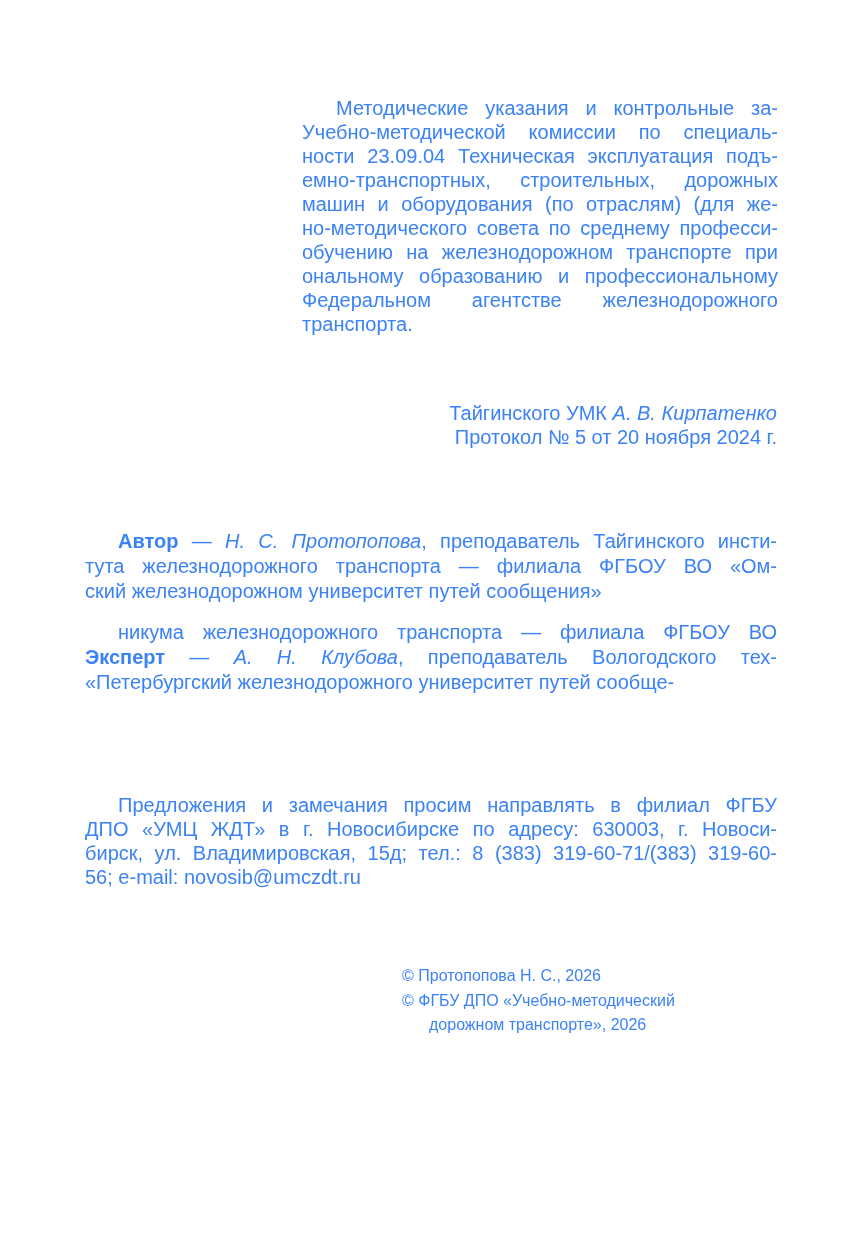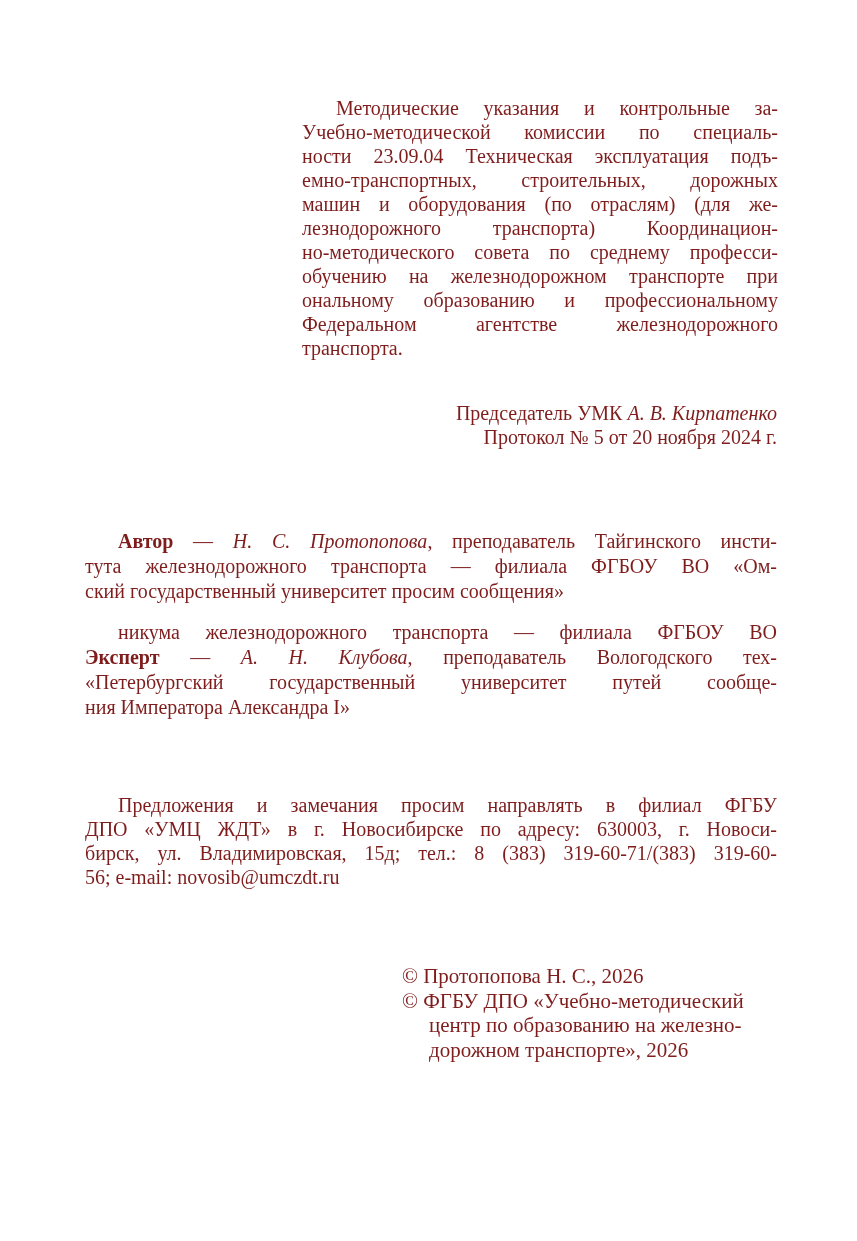--- a/index.html
+++ b/index.html
@@ -1,22 +1,22 @@
 <!DOCTYPE html>
 <html><head>
 <meta charset="utf-8">
 <style>
   html, body { margin: 0; padding: 0; background: #ffffff; }
   .page {
     position: relative;
     width: 857px;
     height: 1241px;
     background: #ffffff;
-    color: #7f1d1d;
-    font-family: Liberation Serif, serif;
+    color: #3b82f6;
+    font-family: Liberation Sans, sans-serif;
     overflow: hidden;
   }
   .b { font-weight: bold; }
   .i { font-style: italic; }
 
   
   .approval {
     position: absolute;
     left: 302px; top: 96px; width: 476px;
     font-size: 20px; line-height: 24px;
@@ -45,69 +45,66 @@
   .para .line:first-child { text-indent: 33px; }
   .para .line:last-child { text-align-last: left; }
   .author  { top: 529px; line-height: 25px; }
   .expert  { top: 620px; line-height: 25px; }
   .contact { top: 793px; line-height: 24px; }
 
   
   .copyright {
     position: absolute;
     left: 402px; top: 964px;
-    font-size: 21px; line-height: 24.5px;
+    font-size: 16px; line-height: 24.5px;
     white-space: nowrap;
   }
   .copyright .line.indent { padding-left: 27px; }
 </style>
 </head>
 <body>
 
 <div class="page">
 
   <div class="approval">
       <div class="line">Методические указания и контрольные за-</div>
       <div class="line">Учебно-методической комиссии по специаль-</div>
       <div class="line">ности 23.09.04 Техническая эксплуатация подъ-</div>
       <div class="line">емно-транспортных, строительных, дорожных</div>
       <div class="line">машин и оборудования (по отраслям) (для же-</div>
-      <div class="line">лезнодорожного транспорта) Координацион-</div>
       <div class="line">но-методического совета по среднему професси-</div>
       <div class="line">обучению на железнодорожном транспорте при</div>
       <div class="line">ональному образованию и профессиональному</div>
       <div class="line">Федеральном агентстве железнодорожного</div>
       <div class="line">транспорта.</div>
     </div>
 
   <div class="signature">
-    <div class="line"><span>Председатель УМК </span><span class="i">А. В. Кирпатенко</span></div>
+    <div class="line"><span>Тайгинского УМК </span><span class="i">А. В. Кирпатенко</span></div>
     <div class="line">Протокол № 5 от 20 ноября 2024 г.</div>
   </div>
 
   <div class="para author">
       <div class="line"><span class="b">Автор</span><span> — </span><span class="i">Н. С. Протопопова</span><span>, преподаватель Тайгинского инсти-</span></div>
       <div class="line">тута железнодорожного транспорта — филиала ФГБОУ ВО «Ом-</div>
-      <div class="line">ский государственный университет просим сообщения»</div>
+      <div class="line">ский железнодорожном университет путей сообщения»</div>
     </div>
 
   <div class="para expert">
       <div class="line">никума железнодорожного транспорта — филиала ФГБОУ ВО</div>
       <div class="line"><span class="b">Эксперт</span><span> — </span><span class="i">А. Н. Клубова</span><span>, преподаватель Вологодского тех-</span></div>
-      <div class="line">«Петербургский государственный университет путей сообще-</div>
-      <div class="line">ния Императора Александра I»</div>
+      <div class="line">«Петербургский железнодорожного университет путей сообще-</div>
     </div>
 
   <div class="para contact">
       <div class="line">Предложения и замечания просим направлять в филиал ФГБУ</div>
       <div class="line">ДПО «УМЦ ЖДТ» в г. Новосибирске по адресу: 630003, г. Новоси-</div>
       <div class="line">бирск, ул. Владимировская, 15д; тел.: 8 (383) 319-60-71/(383) 319-60-</div>
       <div class="line">56; e-mail: novosib@umczdt.ru</div>
     </div>
 
   <div class="copyright">
       <div class="line">© Протопопова Н. С., 2026</div>
       <div class="line">© ФГБУ ДПО «Учебно-методический</div>
-      <div class="line indent">центр по образованию на железно-</div>
       <div class="line indent">дорожном транспорте», 2026</div>
     </div>
 
 </div>
 
 </body></html>

